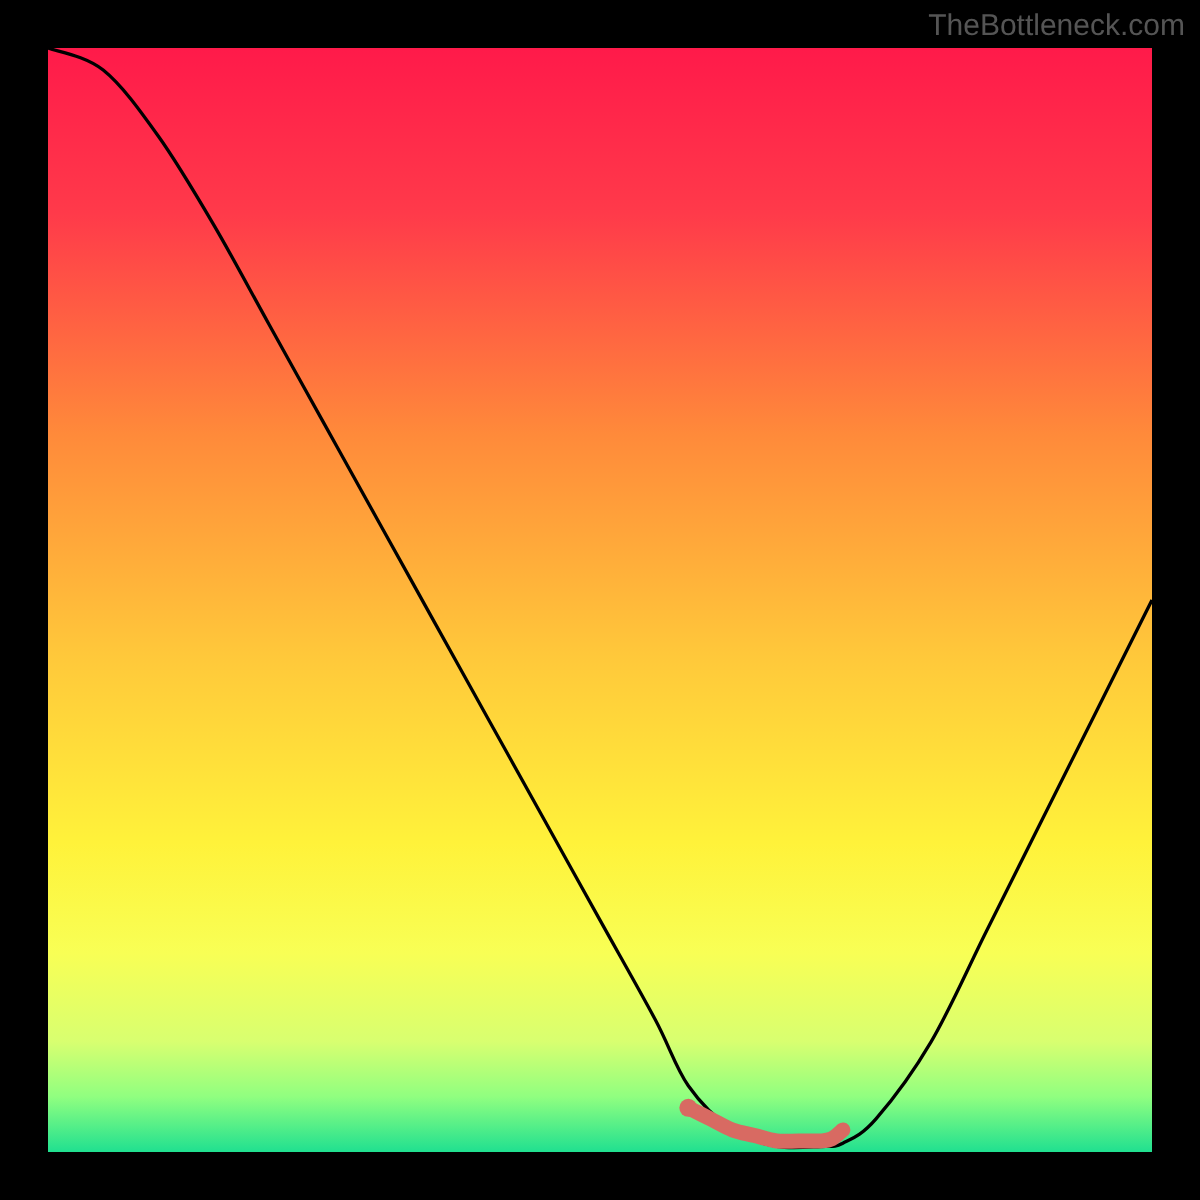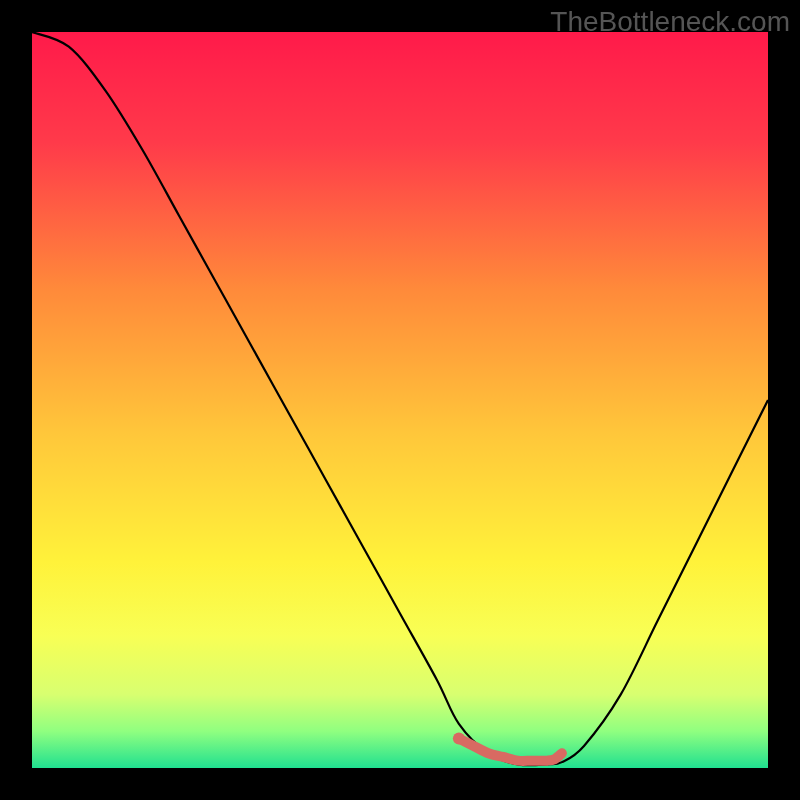--- a/index.html
+++ b/index.html
@@ -9,21 +9,21 @@
     background: #000;
     position: relative;
     overflow: hidden;
     font-family: Arial, sans-serif;
   }
   .watermark {
     position: absolute;
     top: 6px;
     right: 10px;
     color: #555;
-    font-size: 28px;
+    font-size: 20px;
     font-weight: 500;
     z-index: 10;
   }
   .plot-area {
     position: absolute;
     left: 32px;
     top: 32px;
     width: 736px;
     height: 736px;
     overflow: hidden;

